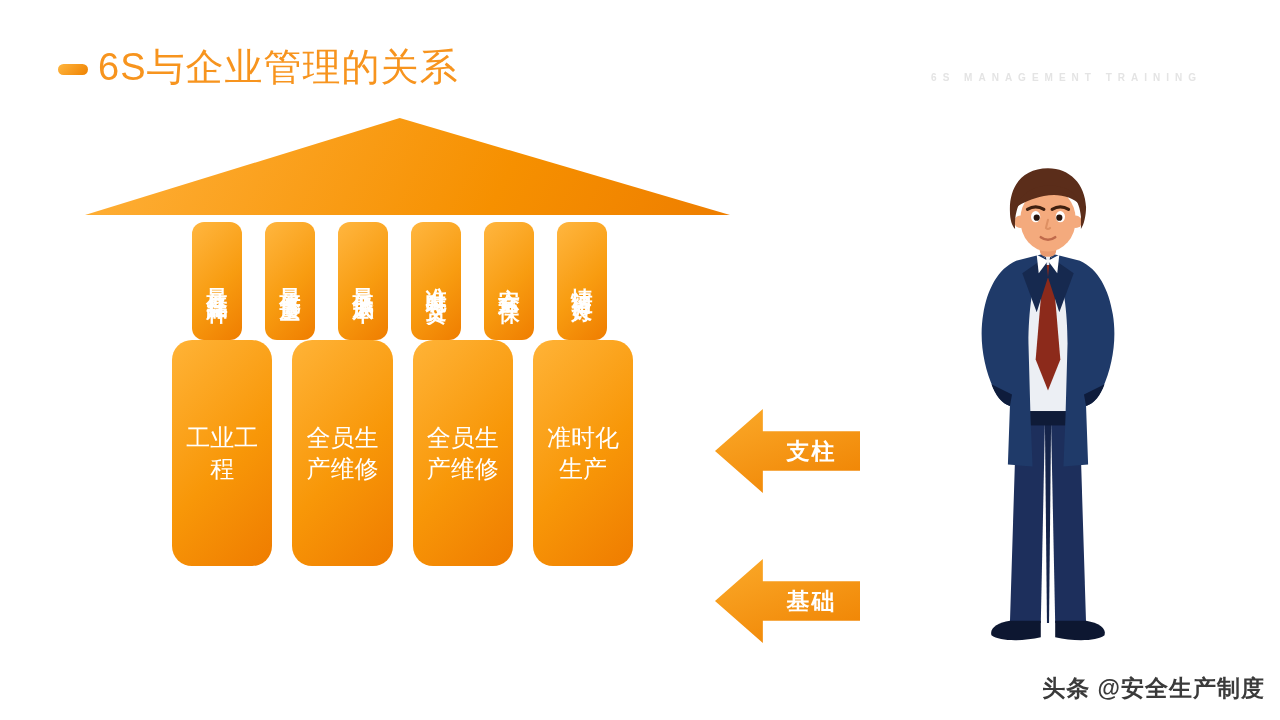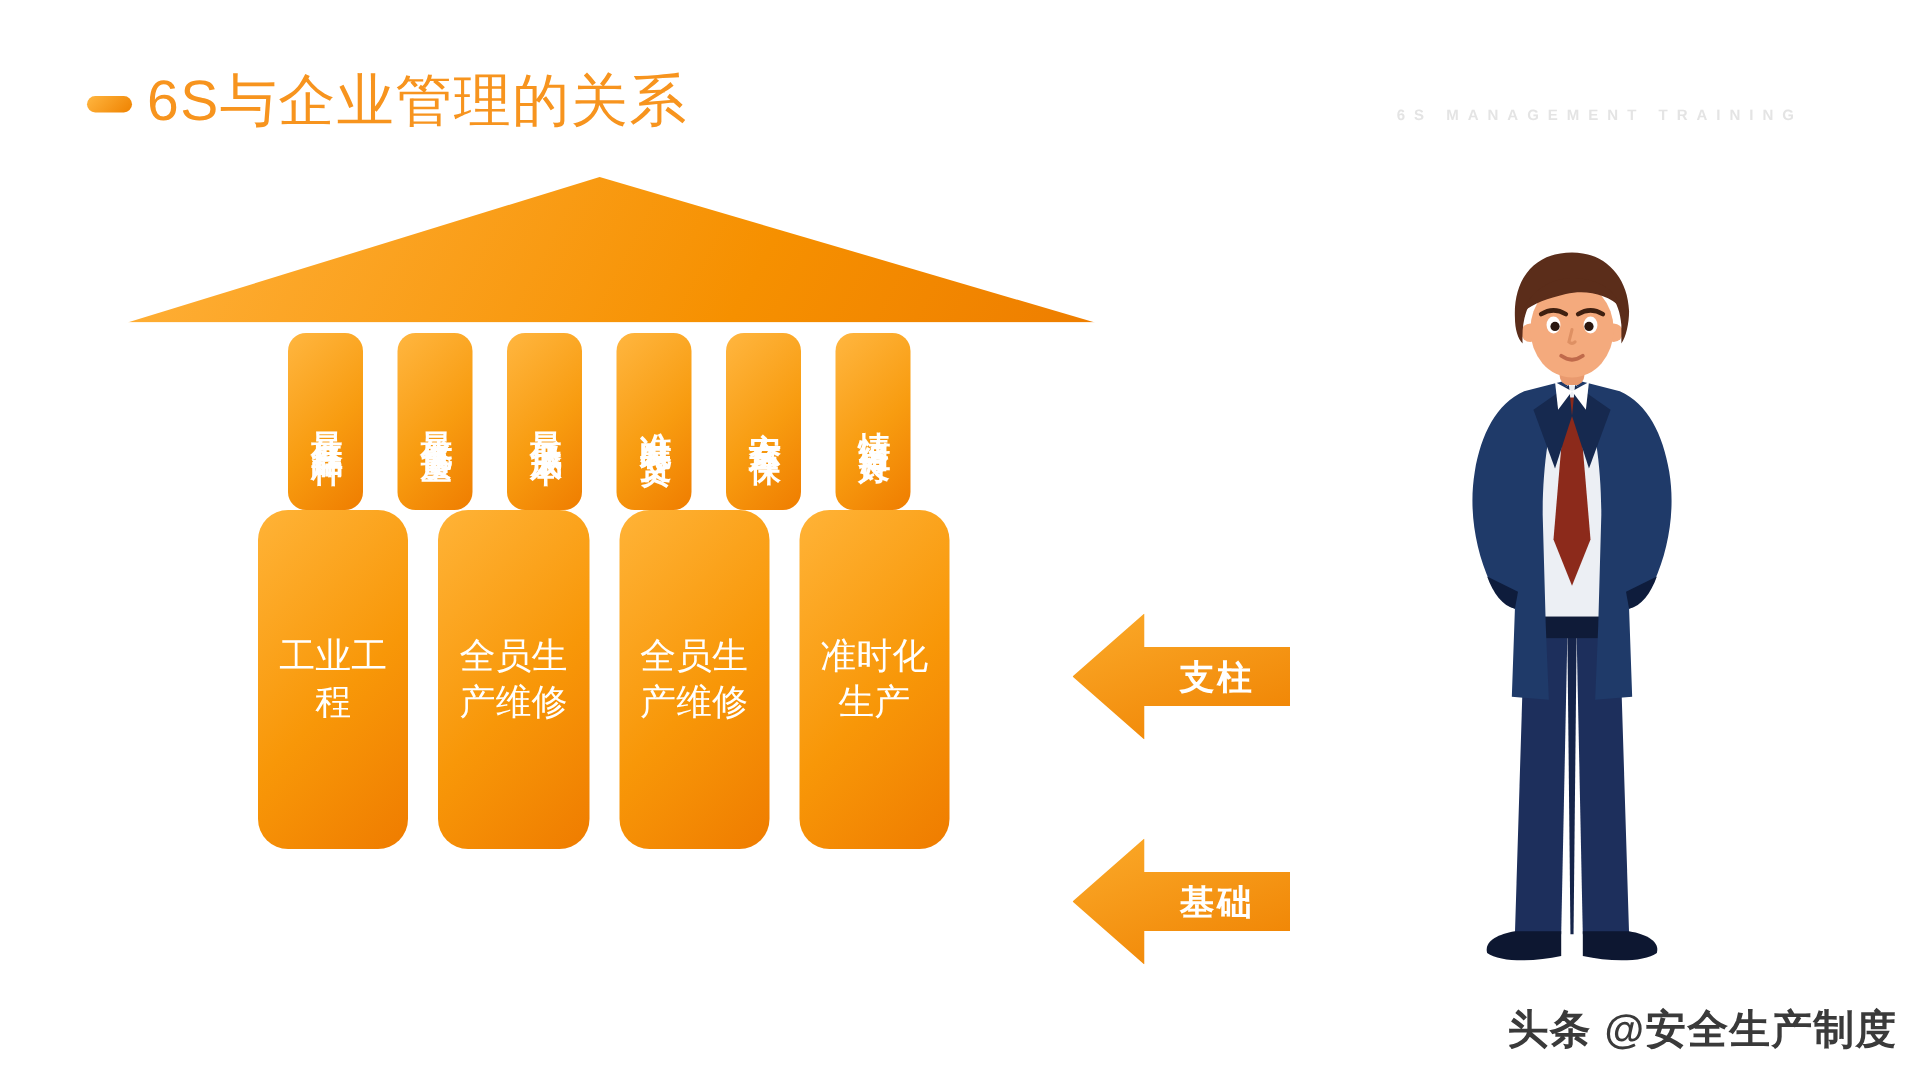--- a/index.html
+++ b/index.html
@@ -72,21 +72,21 @@
   .arrow span{
     position:absolute; left:48px; right:0; top:0; bottom:0;
     display:flex; align-items:center; justify-content:center;
     color:#ffffff; font-size:23px; font-weight:bold; letter-spacing:2px;
   }
   
   .man{ position:absolute; left:950px; top:158px; width:196px; height:504px; }
   
   .watermark{
     position:absolute; right:15px; bottom:16px;
-    font-size:27px; font-weight:bold; color:#3A3A3A; letter-spacing:1px;
+    font-size:23px; font-weight:bold; color:#3A3A3A; letter-spacing:1px;
     text-shadow:2px 2px 0 #ffffff, -1px -1px 0 #ffffff, 1px -1px 0 #ffffff,
                 -1px 1px 0 #ffffff, 3px 3px 1px #ffffff;
     white-space:nowrap;
   }
 </style>
 </head>
 <body>
 
 <div class="slide">
 

